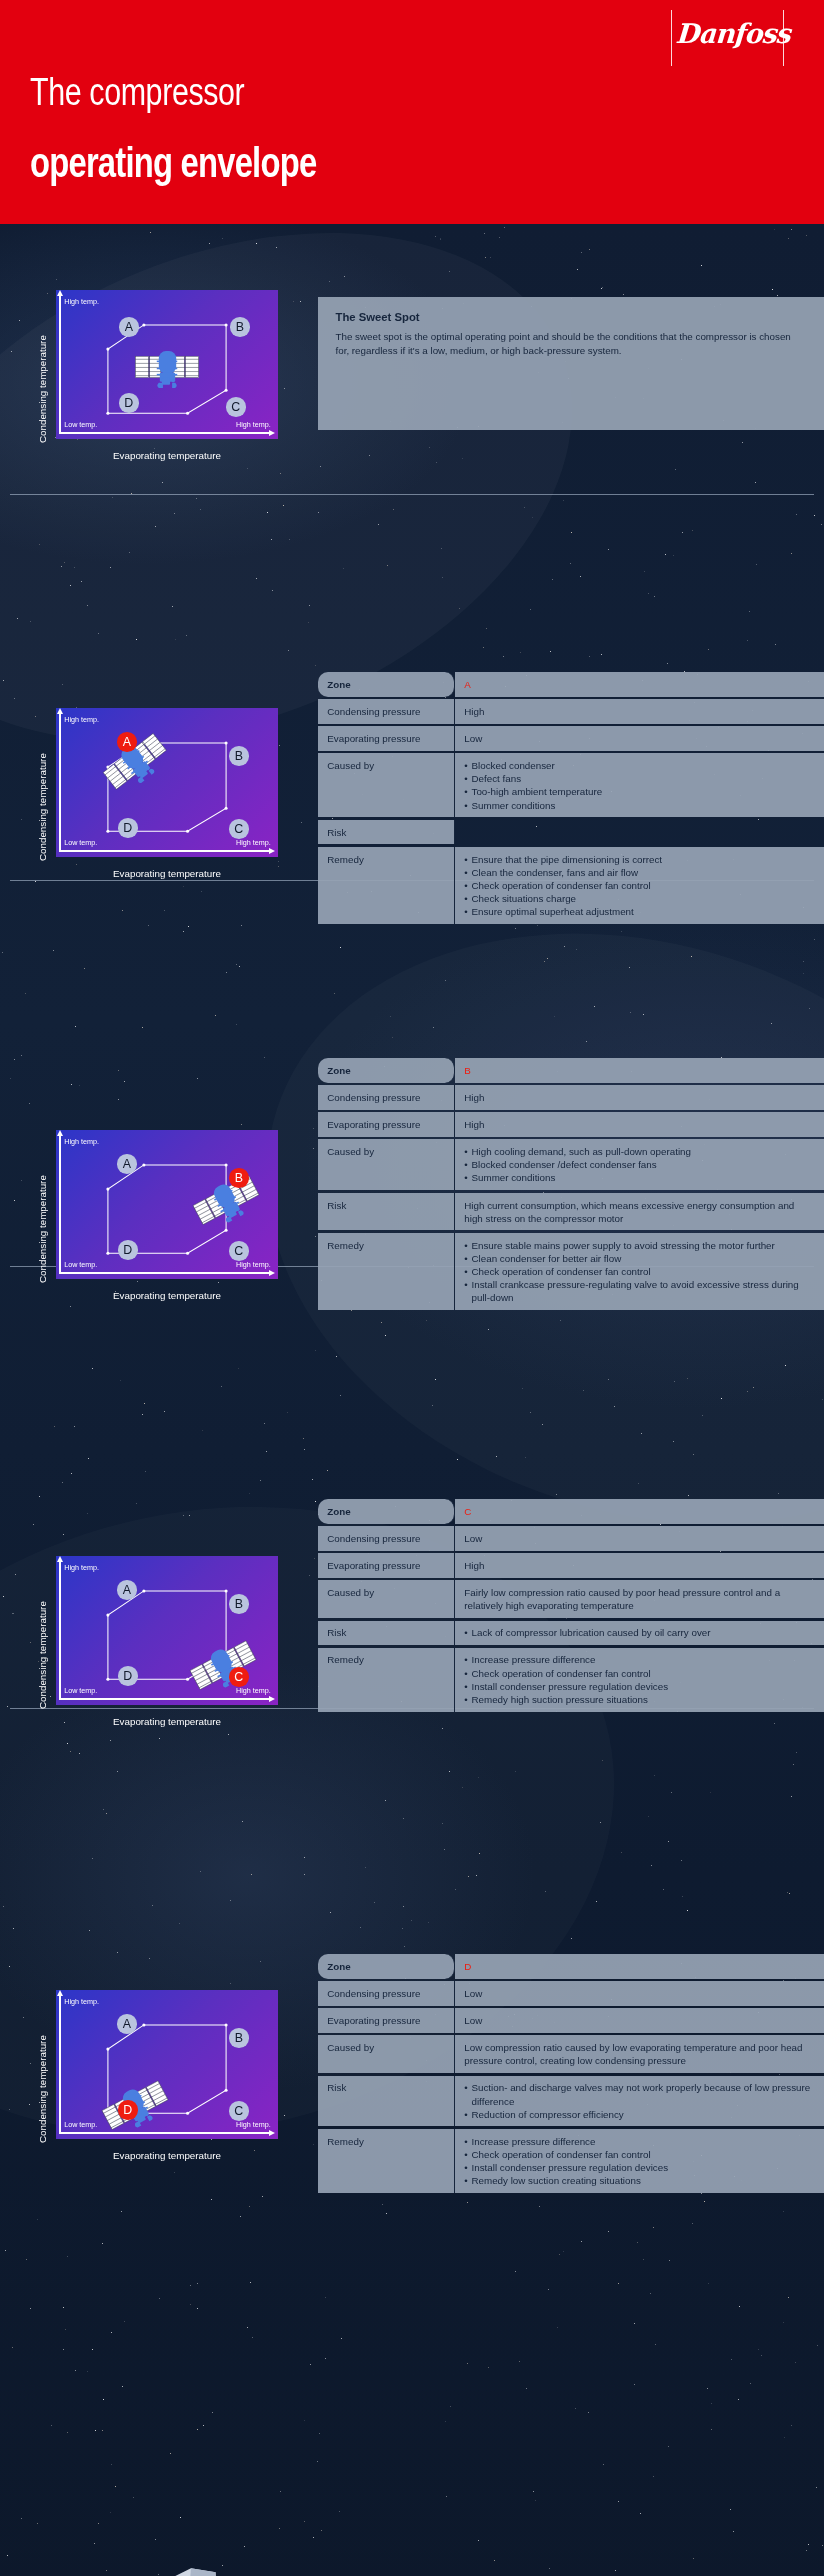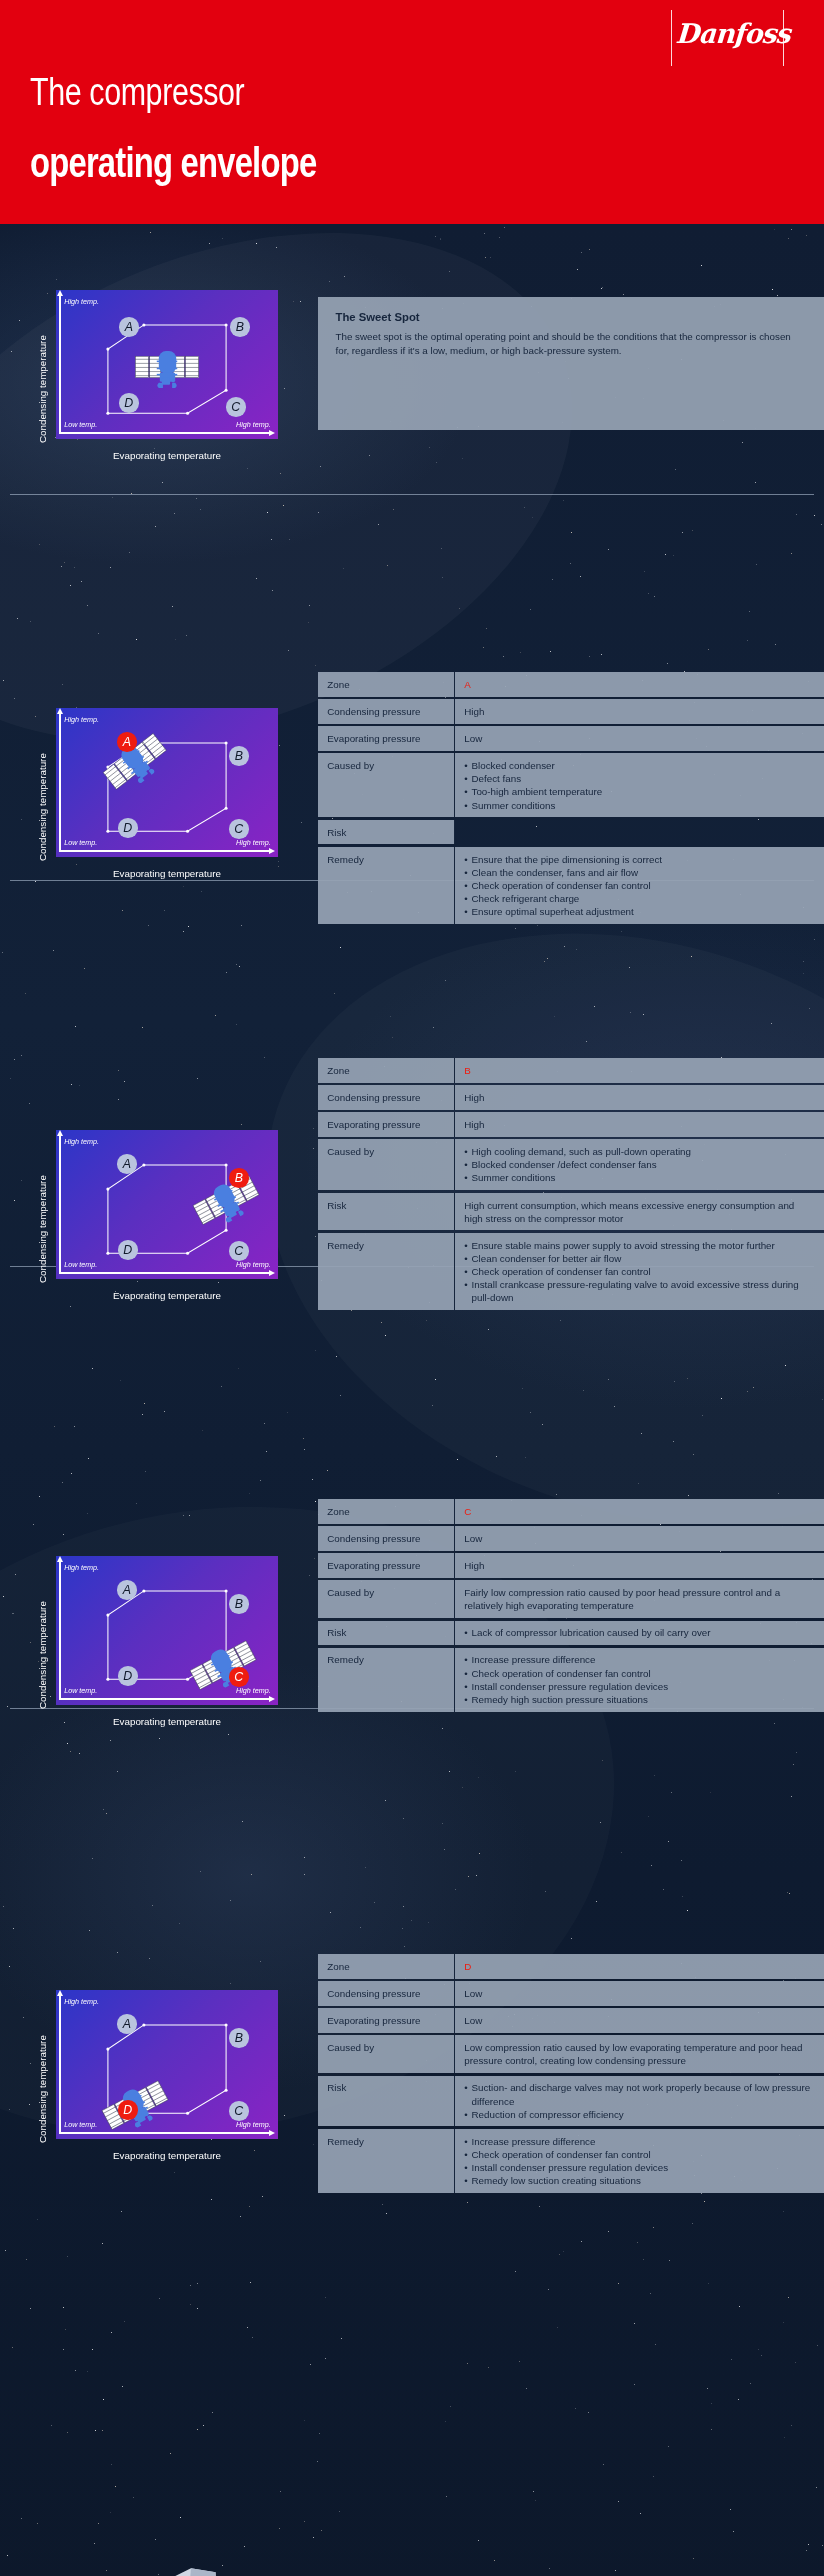--- a/index.html
+++ b/index.html
@@ -72,21 +72,20 @@
 
   
   .section { position:absolute; left:0; width:824px; }
 
   .diagram-col { position:absolute; left:31px; }
 
   
   .chart {
     position:absolute;
     background:linear-gradient(135deg,#2b36c8 0%, #5b2fc0 45%, #8a23c4 100%);
-    font-style:italic;
   }
   .ylabel {
     position:absolute; color:#fff; font-size:9.8px; white-space:nowrap;
     transform:rotate(-90deg); transform-origin:left top; font-weight:400;
   }
   .xlabel {
     position:absolute; color:#fff; font-size:9.8px; text-align:center; white-space:nowrap;
   }
   .axis-v, .axis-h { position:absolute; background:#fff; }
   .arrow-up {
@@ -125,21 +124,21 @@
   .ztable { position:absolute; }
   .trow { display:flex; width:100%; margin-bottom:2.6px; }
   .trow:last-child { margin-bottom:0; }
   .tcell {
     background:rgba(150,162,180,.93);
     padding:5.7px 9.3px;
     font-size:9.8px; color:#16253c; line-height:1.34;
   }
   .tcell.k { width:137px; flex:0 0 137px; border-right:1px solid #16253c; }
   .tcell.v { flex:1 1 auto; }
-  .tcell.zone-k { font-weight:400; }
+  .tcell.zone-k { font-weight:700;border-radius:10px; }
   .zoneletter { color:#ee1b0f; font-weight:400; }
   .bullets { list-style:none; }
   .bullets li { position:relative; padding-left:7.2px; }
   .bullets li:before { content:"\2022"; position:absolute; left:0; top:0; }
 
   
   .scene { position:absolute; left:0; bottom:0; width:824px; height:618px; }
   .rock { position:absolute; }
 </style>
 </head>
@@ -1117,21 +1116,21 @@
         <div class="trow">
           <div class="tcell k ">Risk</div>
         </div>
         <div class="trow">
           <div class="tcell k ">Remedy</div>
           <div class="tcell v">
             <ul class="bullets">
               <li>Ensure that the pipe dimensioning is correct</li>
               <li>Clean the condenser, fans and air flow</li>
               <li>Check operation of condenser fan control</li>
-              <li>Check refrigerant charge</li>
+              <li>Check situations charge</li>
               <li>Ensure optimal superheat adjustment</li>
             </ul>
           </div>
         </div>
       </div>
     </div>
     <div class="section" style="top:1051px; height:432px;">
       <div class="diagram-col" style="left:31px; top:67px;">
         <div class="ylabel" style="left:6.2px; top:165px;">Condensing temperature</div>
         <div class="chart" style="left:25px; top:12.4px; width:222px; height:149px;">

